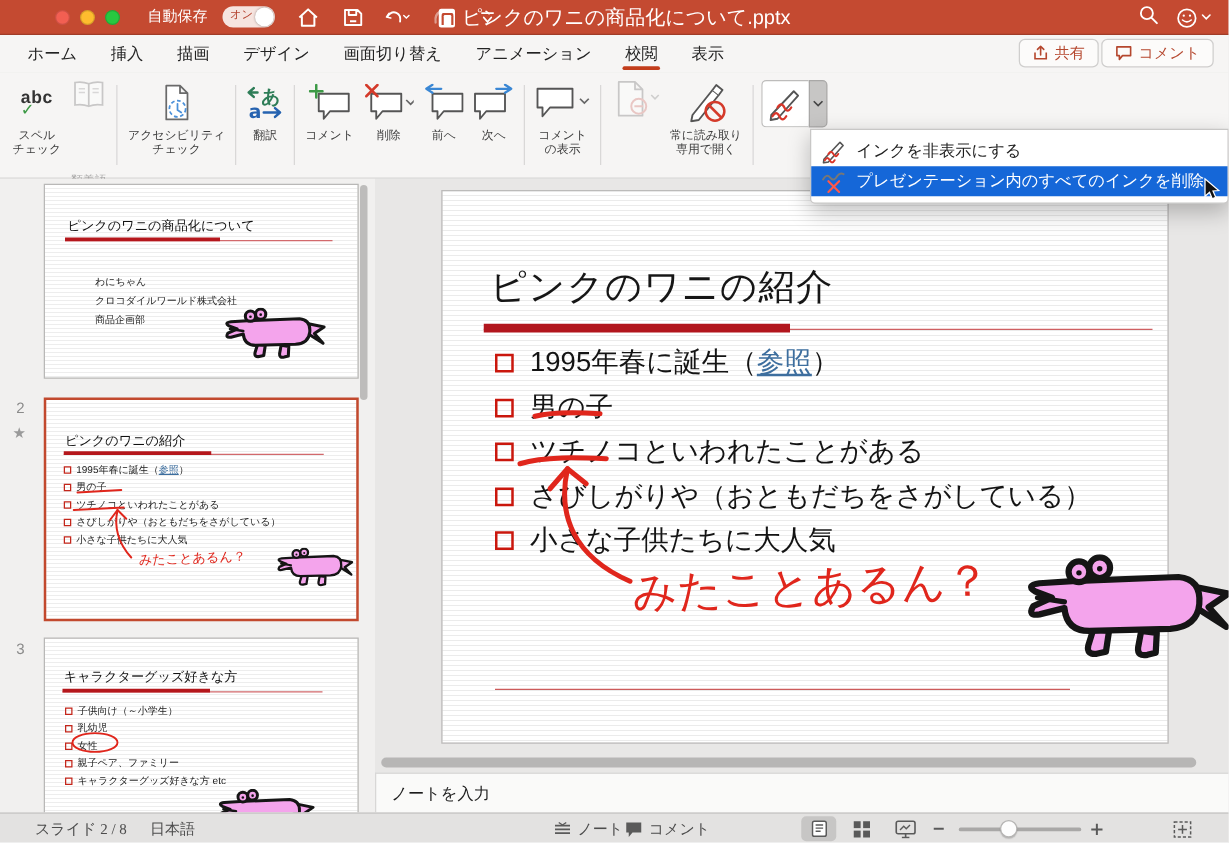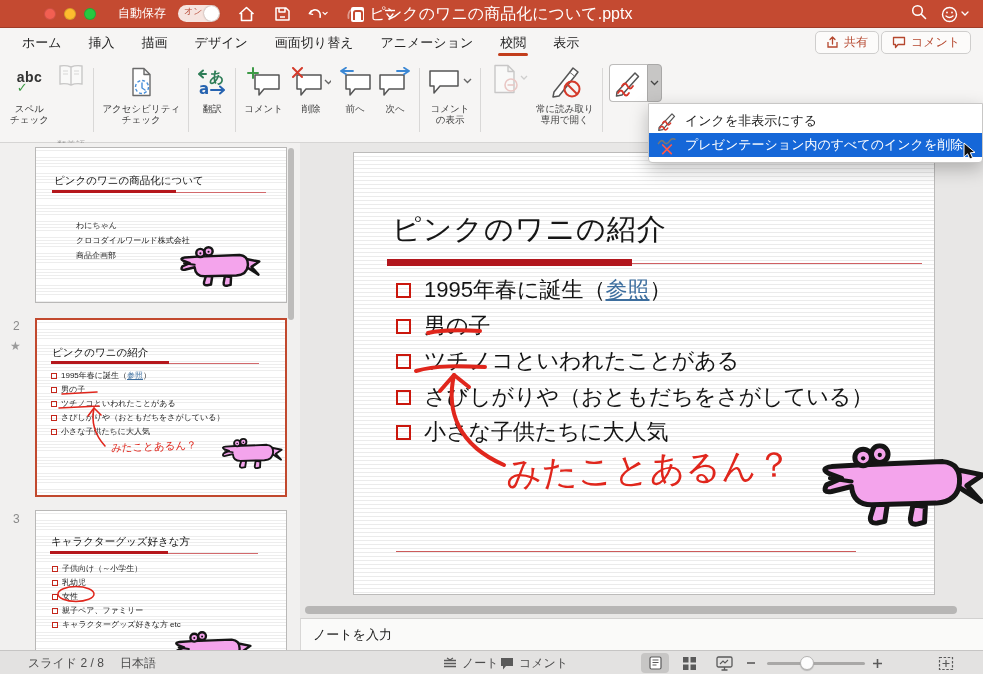--- a/index.html
+++ b/index.html
@@ -83,21 +83,21 @@
   .s-foot { position:absolute; left:42px; top:398px; width:460px; height:1px; background:#cc5a5a; }
   .ink-layer { position:absolute; left:0; top:0; width:582px; height:443px; pointer-events:none; }
   .s-ink-note { position:absolute; left:152px; top:293px; font-size:35px; color:#e0261c; transform:rotate(-2deg); white-space:nowrap; font-weight:500; }
   .croc-main { position:absolute; left:520px; top:300px; z-index:5; }
 
   
   .hscroll { position:absolute; left:5px; top:463px; width:652px; height:8px; border-radius:4px; background:#b7b6b5; }
   .notes { position:absolute; left:300px; top:618px; width:683px; height:32px; background:#fafaf9; border-top:1px solid #d2d1d0; border-left:1px solid #d8d7d6; display:flex; align-items:center; }
   .notes-ph { margin-left:12px; font-size:13px; color:#1c1c1c; }
   .statusbar { position:absolute; left:0; top:650px; width:983px; height:24px; background:#e3e2e1; border-top:1px solid #c6c5c4; font-size:12px; color:#4c4c4c; }
-  .sb-item { position:absolute; top:0; height:24px; display:flex; align-items:center; gap:5px; }
+  .sb-item { position:absolute; top:0; height:24px; display:flex; align-items:center; gap:5px;font-family:Liberation Serif, serif; }
   .viewbtn { position:absolute; top:2px; height:20px; border-radius:4px; display:flex; align-items:center; justify-content:center; }
   .viewbtn.pressed { background:#c7c6c5; }
   .z-track { position:absolute; left:767px; top:11px; width:98px; height:3px; border-radius:2px; background:#a9a8a7; }
   .z-knob { position:absolute; left:800px; top:5px; width:14px; height:14px; border-radius:50%; background:#fdfdfd; border:1px solid #b5b4b3; box-shadow:0 1px 1px rgba(0,0,0,.2); }
 </style>
 </head>
 <body>
 
 <div class="window">
 

